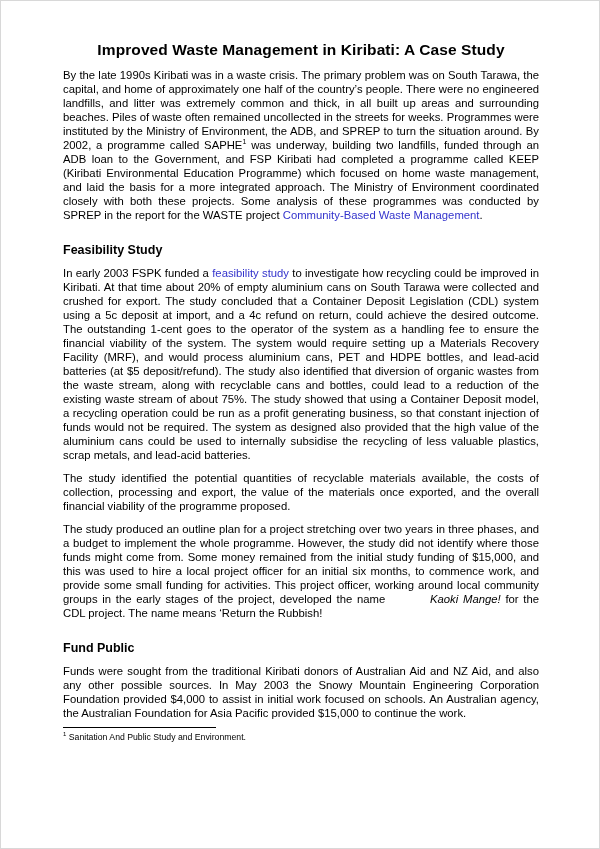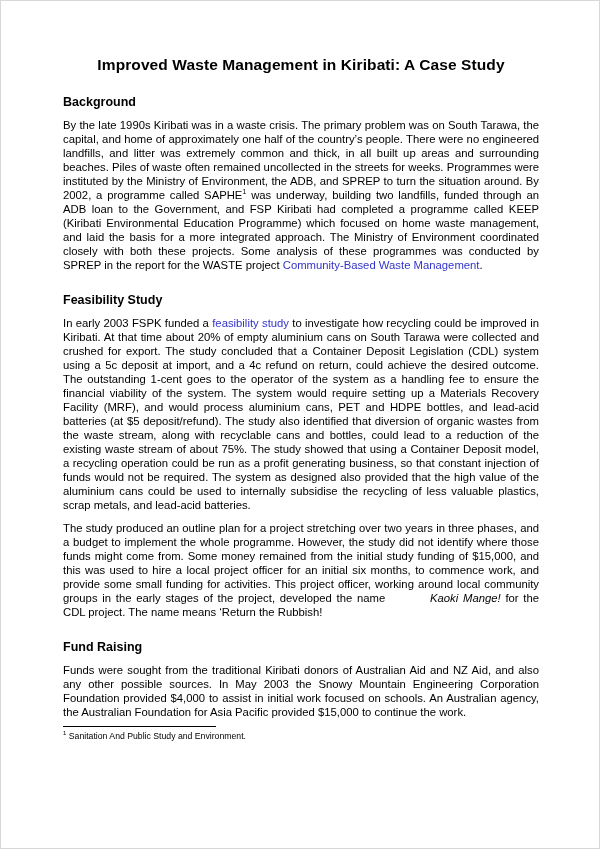--- a/index.html
+++ b/index.html
@@ -18,21 +18,21 @@
     font-family: "Liberation Sans", sans-serif;
     color: #000000;
   }
   .content {
     position: absolute;
     left: 62px;
     top: 0;
     width: 476px;
   }
   .doc-title {
-    margin: 55px 0 0 0;
+    margin: 40px 0 0 0;
     font-size: 15.5px;
     line-height: 18px;
     font-weight: bold;
     text-align: center;
     letter-spacing: 0.1px;
   }
   h2.section-heading {
     font-size: 12.5px;
     line-height: 14px;
     font-weight: bold;
@@ -74,30 +74,30 @@
   }
 </style>
 </head>
 <body style="color: rgb(0, 0, 0);">
 
 <div class="page">
   <div class="content">
 
     <h1 class="doc-title">Improved Waste Management in Kiribati: A Case Study</h1>
 
-    <h2 class="section-heading">Background</h2>
     <p class="body-para"><span>By the late 1990s Kiribati was in a waste crisis. The primary problem was on South Tarawa, the capital, and home of approximately one half of the country’s people. There were no engineered landfills, and litter was extremely common and thick, in all built up areas and surrounding beaches. Piles of waste often remained uncollected in the streets for weeks. Programmes were instituted by the Ministry of Environment, the ADB, and SPREP to turn the situation around. By 2002, a programme called SAPHE</span><sup class="fn-ref">1</sup><span> was underway, building two landfills, funded through an ADB loan to the Government, and FSP Kiribati had completed a programme called KEEP (Kiribati Environmental Education Programme) which focused on home waste management, and laid the basis for a more integrated approach. The Ministry of Environment coordinated closely with both these projects. Some analysis of these programmes was conducted by SPREP in the report for the WASTE project </span><a class="doc-link" style="color: rgb(51, 51, 204);">Community-Based Waste Management</a><span>.</span></p>
 
     <h2 class="section-heading">Feasibility Study</h2>
     <p class="body-para"><span>In early 2003 FSPK funded a </span><a class="doc-link" style="color: rgb(51, 51, 204);">feasibility study</a><span> to investigate how recycling could be improved in Kiribati. At that time about 20% of empty aluminium cans on South Tarawa were collected and crushed for export. The study concluded that a Container Deposit Legislation (CDL) system using a 5c deposit at import, and a 4c refund on return, could achieve the desired outcome. The outstanding 1-cent goes to the operator of the system as a handling fee to ensure the financial viability of the system. The system would require setting up a Materials Recovery Facility (MRF), and would process aluminium cans, PET and HDPE bottles, and lead-acid batteries (at $5 deposit/refund).  The study also identified that diversion of organic wastes from the waste stream, along with recyclable cans and bottles, could lead to a reduction of the existing waste stream of about 75%.  The study showed that using a Container Deposit model, a recycling operation could be run as a profit generating business, so that constant injection of funds would not be required. The system as designed also provided that the high value of the aluminium cans could be used to internally subsidise the recycling of less valuable plastics, scrap metals, and lead-acid batteries.</span></p>
 
+    <p class="body-para">The study identified the potential quantities of recyclable materials available, the costs of collection, processing and export, the value of the materials once exported, and the overall financial viability of the programme proposed.</p>
 
     <p class="body-para"><span>The study produced an outline plan for a project stretching over two years in three phases, and a budget to implement the whole programme. However, the study did not identify where those funds might come from. Some money remained from the initial study funding of $15,000, and this was used to hire a local project officer for an initial six months, to commence work, and provide some small funding for activities. This project officer, working around local community groups in the early stages of the project, developed the name </span><span class="italic">Kaoki Mange!</span><span> for the CDL project. The name means ‘Return the Rubbish!</span></p>
 
-    <h2 class="section-heading">Fund Raising</h2>
+    <h2 class="section-heading">Fund Public</h2>
     <p class="body-para">Funds were sought from the traditional Kiribati donors of Australian Aid and NZ Aid, and also any other possible sources. In May 2003 the Snowy Mountain Engineering Corporation Foundation provided $4,000 to assist in initial work focused on schools. An Australian agency, the Australian Foundation for Asia Pacific provided $15,000 to continue the work.</p>
 
     <div class="footnote-area">
       <div class="footnote-rule"></div>
       <div class="footnote-text"><sup>1</sup><span> Sanitation And Public Study and Environment.</span></div>
     </div>
 
   </div>
 </div>
 

